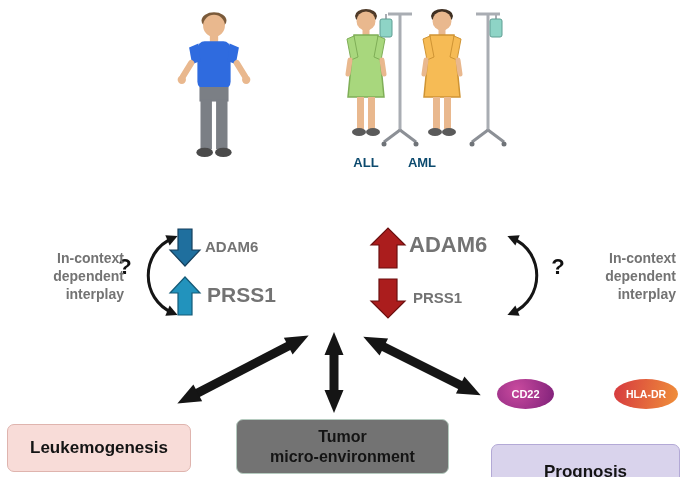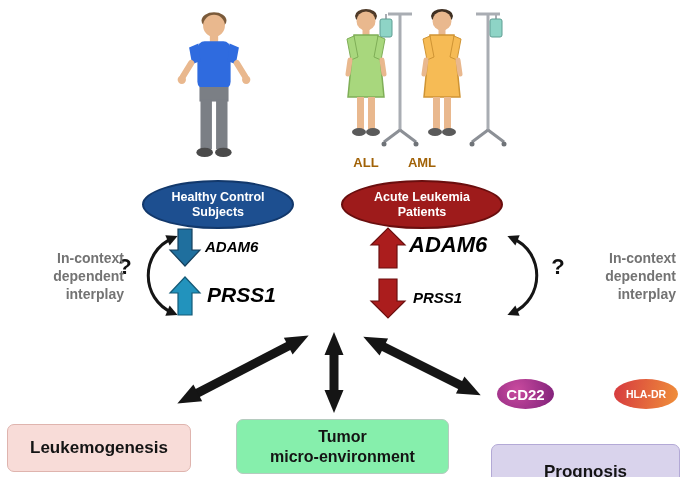--- a/index.html
+++ b/index.html
@@ -10,43 +10,43 @@
   .abs{position:absolute;}
   .preline{white-space:pre-line;}
   .center-flex{display:flex;align-items:center;justify-content:center;text-align:center;}
 
   .oval-group{
     border-radius:50%;color:#fff;font-weight:700;font-size:12.5px;line-height:1.2;
   }
   .oval-healthy{left:142px;top:180px;width:148px;height:45px;background:#1d4f90;border:2px solid #12386b;}
   .oval-leukemia{left:341px;top:180px;width:158px;height:45px;background:#9e1b1b;border:2px solid #6a0e0e;}
 
-  .patient-label{top:155px;width:44px;font-weight:700;font-size:13px;text-align:center;color:#a16207;}
+  .patient-label{top:155px;width:44px;font-weight:700;font-size:13px;text-align:center;color:#0c4a6e;}
 
-  .gene-label{font-weight:700;color:#000000;font-style:italic;}
+  .gene-label{font-weight:700;color:#737373;}
   .lbl-adam6-left{left:205px;top:238px;font-size:15px;}
   .lbl-prss1-left{left:207px;top:283px;font-size:21px;}
   .lbl-adam6-right{left:409px;top:232px;font-size:22px;}
   .lbl-prss1-right{left:413px;top:289px;font-size:15px;font-weight:600;}
 
   .qmark{width:26px;font-size:22px;font-weight:700;text-align:center;color:#111;}
   .q-left{left:112px;top:254px;}
   .q-right{left:545px;top:254px;}
   .interplay{width:110px;font-size:14px;font-weight:700;line-height:1.3;text-align:right;color:#737373;}
   .ip-left{left:14px;top:249px;}
   .ip-right{left:566px;top:249px;}
 
   .marker-oval{height:30px;border-radius:50%;color:#fff;font-weight:700;}
-  .mk-cd22{left:497px;top:379px;width:57px;font-size:15px;background:radial-gradient(circle at 35% 35%, #c94a9e, #7c1f78);}
+  .mk-cd22{left:497px;top:379px;width:57px;font-size:11px;background:radial-gradient(circle at 35% 35%, #c94a9e, #7c1f78);}
   .mk-cd45{left:557px;top:379px;width:55px;font-size:11px;background:radial-gradient(circle at 35% 35%, #3f87d6, #0d3a80);}
   .mk-hladr{left:614px;top:379px;width:64px;font-size:10.5px;background:linear-gradient(100deg,#d6393f,#f0903a);}
 
   .outcome{border-radius:7px;font-weight:700;color:#141414;line-height:1.25;}
   .box-leukemogenesis{left:7px;top:424px;width:182px;height:46px;font-size:17px;background:#f8dcd8;border:1.5px solid #dfb4ae;}
-  .box-tumor{left:236px;top:419px;width:211px;height:53px;font-size:16px;background:#86efac;border:1.5px solid #b5cbbf;}
+  .box-tumor{left:236px;top:419px;width:211px;height:53px;font-size:16px;background:#737373;border:1.5px solid #b5cbbf;}
   .box-prognosis{left:491px;top:419px;width:187px;height:53px;font-size:17px;background:#d9d3ec;border:1.5px solid #b3a9d6;margin-top:25px;}
 
   svg{display:block;}
   .layer{left:0;top:0;pointer-events:none;}
 </style>
 </head>
 <body>
 
 <div class="canvas">
 
@@ -115,28 +115,20 @@
       <rect x="115" y="95" width="7" height="32" fill="#e9b88e"></rect>
       <rect x="126" y="95" width="7" height="32" fill="#e9b88e"></rect>
       <ellipse cx="117" cy="130" rx="7" ry="4" fill="#5a5a5a"></ellipse>
       <ellipse cx="131" cy="130" rx="7" ry="4" fill="#5a5a5a"></ellipse>
     </g>
   </svg>
 
   <div class="abs patient-label" style="left:344px;">ALL</div>
   <div class="abs patient-label" style="left:400px;">AML</div>
 
-  <div class="abs oval-group oval-healthy center-flex">
-    <span class="preline">Healthy Control
-Subjects</span>
-  </div>
-  <div class="abs oval-group oval-leukemia center-flex">
-    <span class="preline">Acute Leukemia
-Patients</span>
-  </div>
 
   <svg class="abs layer" width="685" height="477" viewBox="0 0 685 477" fill="none">
     <defs>
       <marker id="bigArrow" markerUnits="userSpaceOnUse" markerWidth="28" markerHeight="28" refX="13" refY="13" orient="auto-start-reverse">
         <path d="M2,3.5 L25,13 L2,22.5 Z" fill="#151515"></path>
       </marker>
       <marker id="smallArrow" markerUnits="userSpaceOnUse" markerWidth="13" markerHeight="13" refX="7" refY="6.5" orient="auto-start-reverse">
         <path d="M1,1 L12,6.5 L1,12 Z" fill="#151515"></path>
       </marker>
     </defs>

